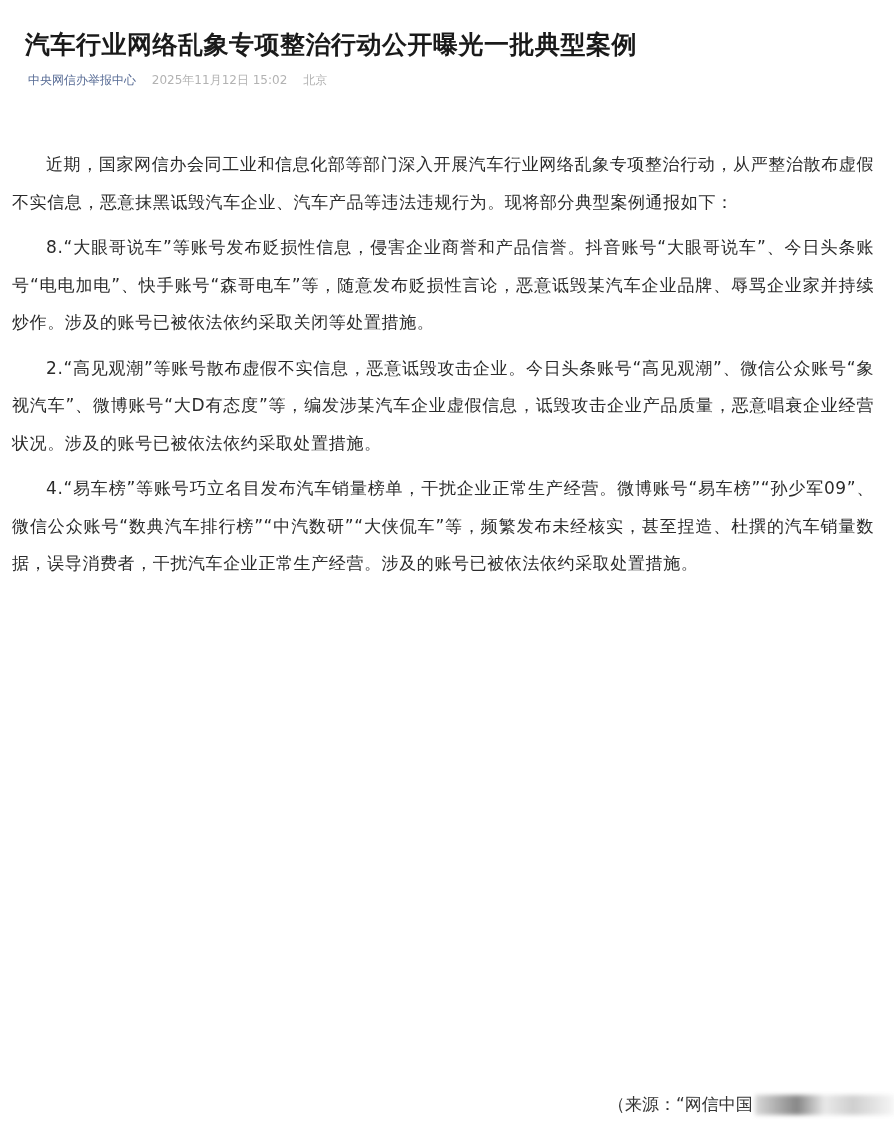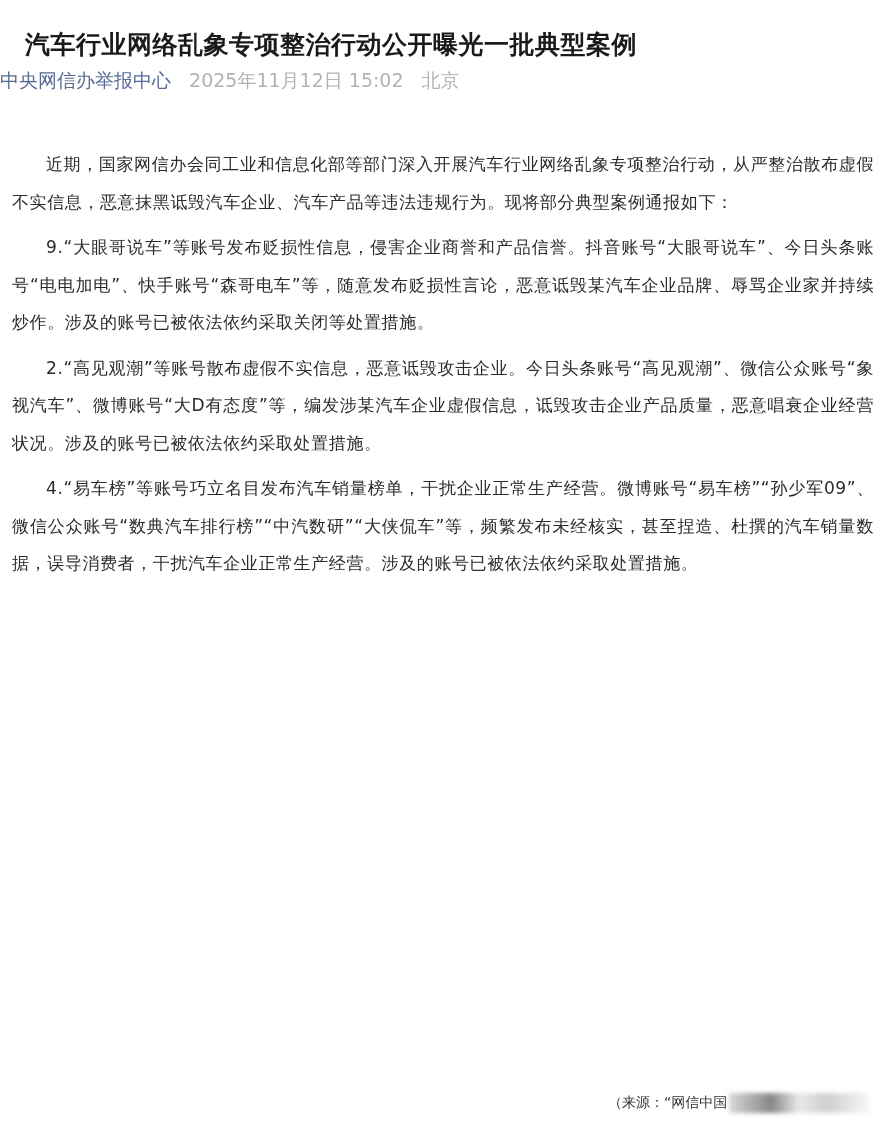--- a/index.html
+++ b/index.html
@@ -1,43 +1,43 @@
 <!DOCTYPE html>
 <html><head>
 <meta charset="utf-8">
 <style>
   html, body { margin: 0; padding: 0; background: #ffffff; }
   body { width: 894px; height: 1137px; overflow: hidden; position: relative;
          font-family: "DejaVu Sans", "Liberation Sans", sans-serif; color: #222; }
   .title { position: absolute; left: 12px; top: 12px; margin: 13px;
            font-size: 25px; font-weight: bold; color: #1a1a1a; letter-spacing: 0.5px; line-height: 40px; }
-  .meta { position: absolute; left: 0; top: 66px; font-size: 19px; line-height: 28px; white-space: nowrap; }
+  .meta { position: absolute; left: 28px; top: 66px; font-size: 12px; line-height: 28px; white-space: nowrap; }
   .meta .source { color: #576b95; }
   .meta .date, .meta .place { color: #b2b2b2; margin-left: 12px; }
   .body { position: absolute; left: 12px; top: 138px; width: 862px; }
   .para { margin: 8px 0 4px 0; font-size: 17px; line-height: 37.5px; text-indent: 34px;
           text-align: justify; color: #2b2b2b; letter-spacing: 0.6px; }
-  .footer { position: absolute; left: 608px; top: 1093px; font-size: 14px; color: #333; white-space: nowrap; }
+  .footer { position: absolute; left: 608px; top: 1093px; font-size: 17px; color: #333; white-space: nowrap; }
   .blur { display: inline-block; width: 140px; height: 20px; vertical-align: middle; margin-left: 2px;
           background: linear-gradient(90deg, #c9c9c9, #555 30%, #e0e0e0 50%, #bbb 70%, #f4f4f4);
           filter: blur(2px); opacity: 0.7; }
 </style>
 </head>
 <body>
 
 <h1 class="title">汽车行业网络乱象专项整治行动公开曝光一批典型案例</h1>
 
 <div class="meta">
   <span class="source">中央网信办举报中心</span>
   <span class="date">2025年11月12日 15:02</span>
   <span class="place">北京</span>
 </div>
 
 <div class="body">
   <p class="para">近期，国家网信办会同工业和信息化部等部门深入开展汽车行业网络乱象专项整治行动，从严整治散布虚假不实信息，恶意抹黑诋毁汽车企业、汽车产品等违法违规行为。现将部分典型案例通报如下：</p>
-  <p class="para">9.“大眼哥说车”等账号发布贬损性信息，侵害企业商誉和产品信誉。抖音账号“大眼哥说车”、今日头条账号“电电加电”、快手账号“森哥电车”等，随意发布贬损性言论，恶意诋毁某汽车企业品牌、辱骂企业家并持续炒作。涉及的账号已被依法依约采取关闭等处置措施。</p>
+  <p class="para">8.“大眼哥说车”等账号发布贬损性信息，侵害企业商誉和产品信誉。抖音账号“大眼哥说车”、今日头条账号“电电加电”、快手账号“森哥电车”等，随意发布贬损性言论，恶意诋毁某汽车企业品牌、辱骂企业家并持续炒作。涉及的账号已被依法依约采取关闭等处置措施。</p>
   <p class="para">2.“高见观潮”等账号散布虚假不实信息，恶意诋毁攻击企业。今日头条账号“高见观潮”、微信公众账号“象视汽车”、微博账号“大D有态度”等，编发涉某汽车企业虚假信息，诋毁攻击企业产品质量，恶意唱衰企业经营状况。涉及的账号已被依法依约采取处置措施。</p>
   <p class="para">4.“易车榜”等账号巧立名目发布汽车销量榜单，干扰企业正常生产经营。微博账号“易车榜”“孙少军09”、微信公众账号“数典汽车排行榜”“中汽数研”“大侠侃车”等，频繁发布未经核实，甚至捏造、杜撰的汽车销量数据，误导消费者，干扰汽车企业正常生产经营。涉及的账号已被依法依约采取处置措施。</p>
 </div>
 
 <div class="footer">
   <span>（来源：“网信中国</span><span class="blur"></span>
 </div>
 
 </body></html>

